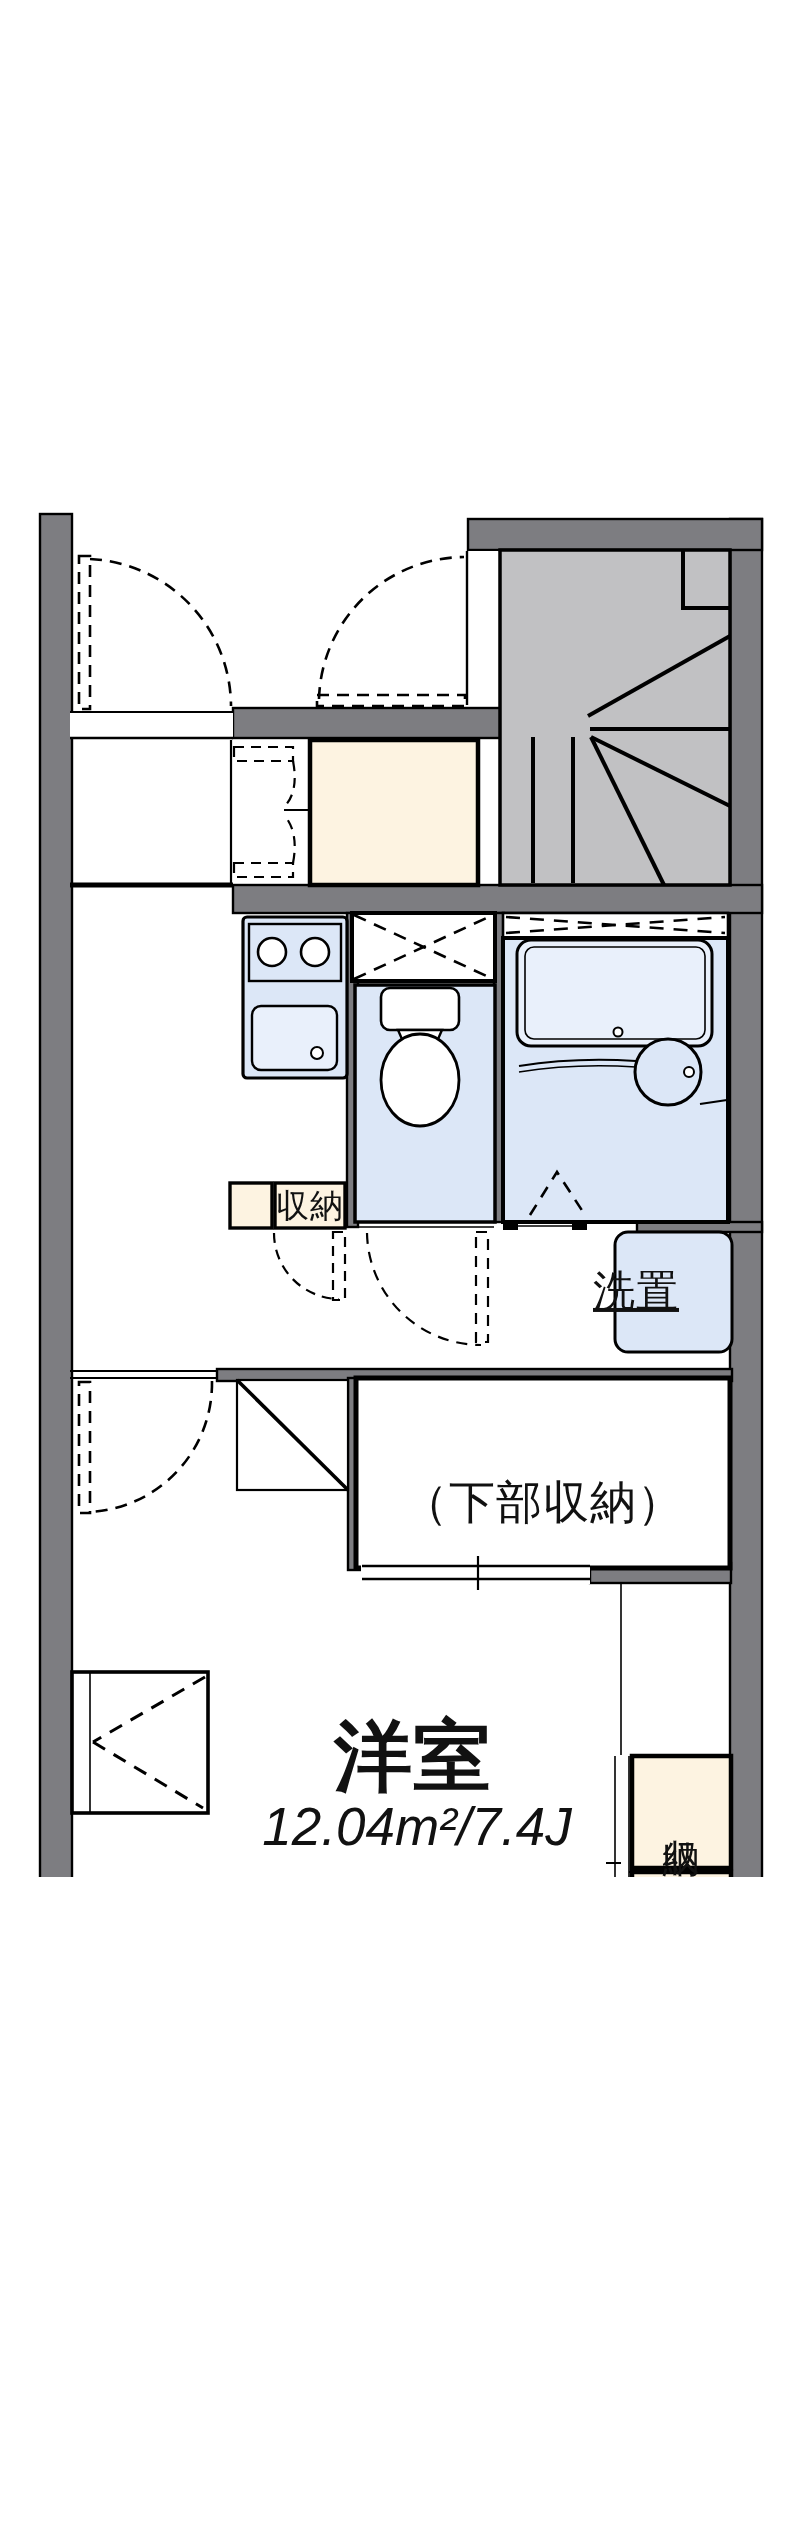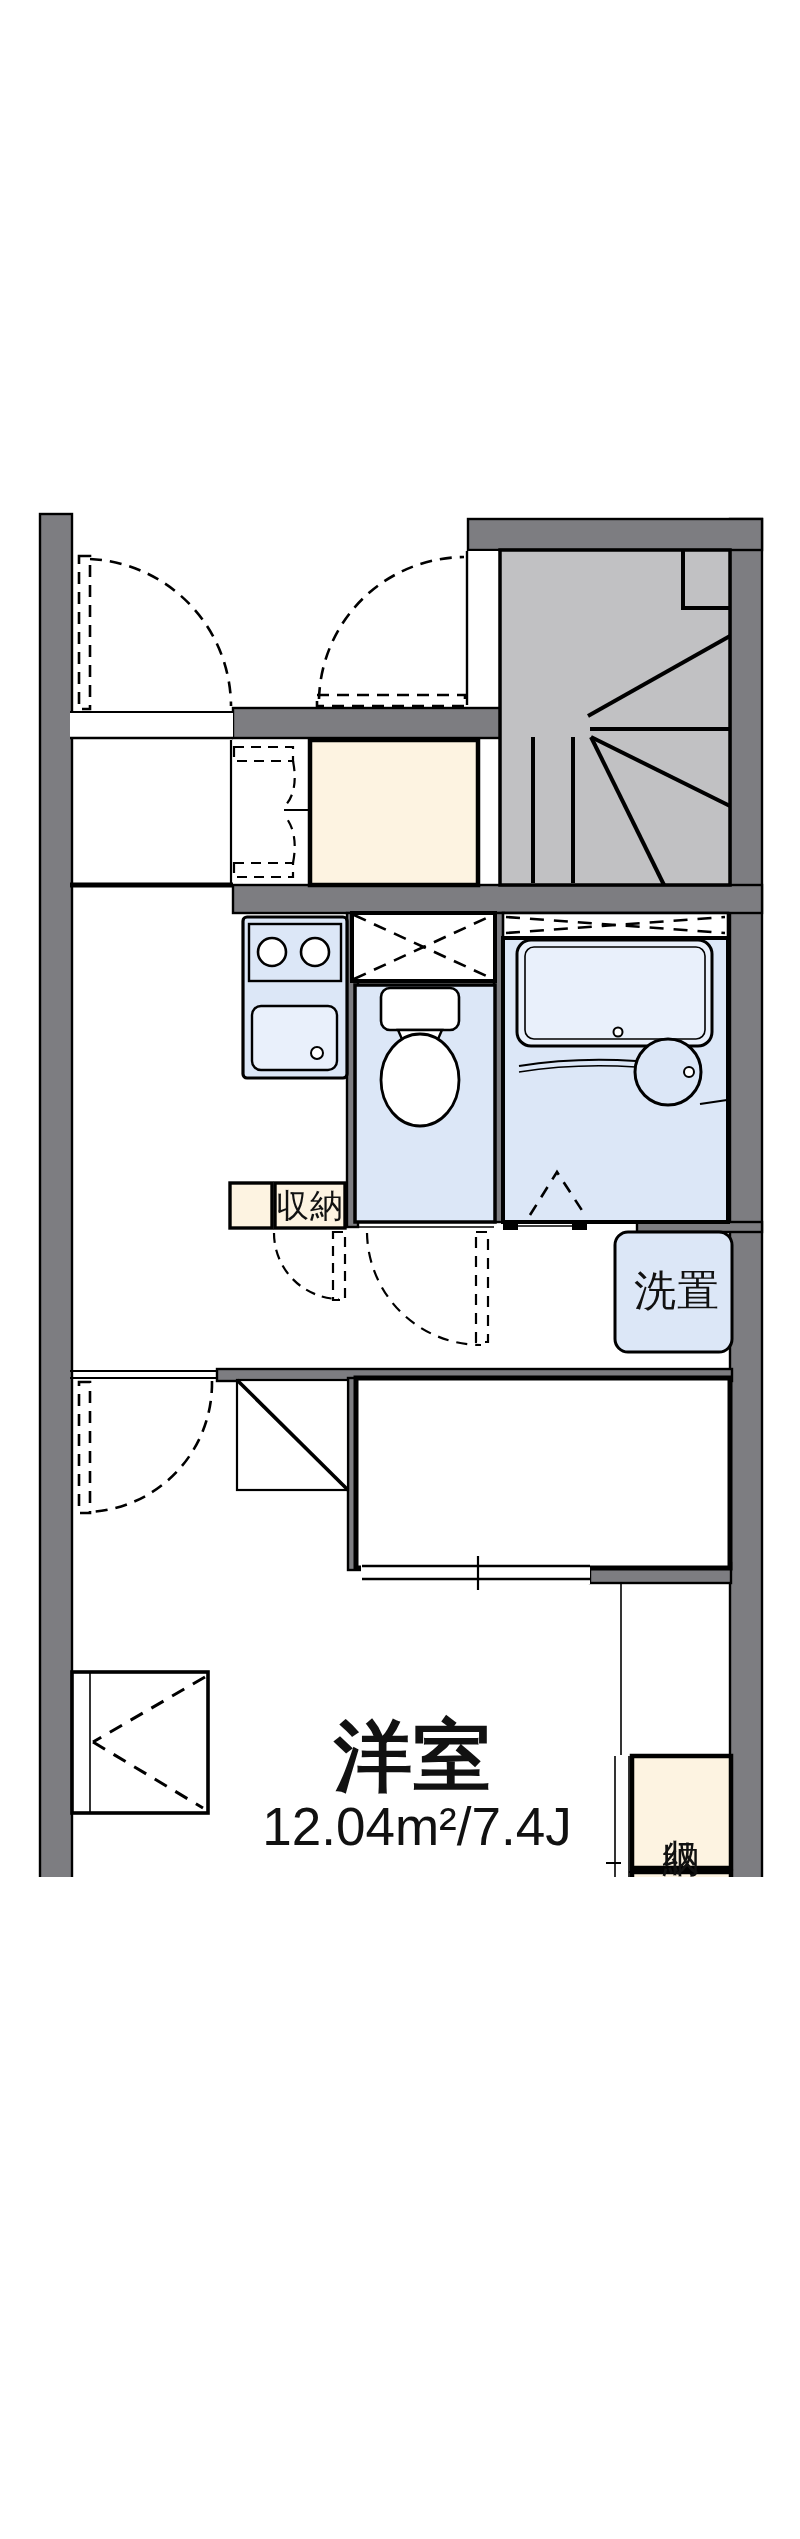--- a/index.html
+++ b/index.html
@@ -171,21 +171,22 @@
     <path d="M78 1989 H390" stroke="#000" stroke-width="2.6" fill="none"></path>
     <path d="M78 2000 H390" stroke="#000" stroke-width="1.6" fill="none"></path>
     <path d="M232 1979 V2028" stroke="#000" stroke-width="2.2" fill="none"></path>
     <path d="M214 2008 H250" stroke="#000" stroke-width="2.2" fill="none"></path>
     <path d="M40 2016 H762" stroke="#000" stroke-width="3" fill="none"></path>
   </g>
 </svg>
 
   <div class="lbl small-label" style="left:310px;top:1206px;">収納</div>
 
-  <div class="lbl washer-label" style="left:677px;top:1291px;">洗置</div>
+  <div class="lbl washer-label" style="left:636px;top:1291px;text-decoration:underline;">洗置</div>
 
+  <div class="lbl bed-label" style="left:543px;top:1502px;">（下部収納）</div>
 
   <div class="lbl room-title" style="left:413px;top:1757px;">洋室</div>
-  <div class="lbl room-area" style="left:417px;top:1827px;">12.04m²/7.4J</div>
+  <div class="lbl room-area" style="left:417px;top:1827px;font-style:italic;">12.04m²/7.4J</div>
 
   <div class="lbl-vert storage-label" style="left:681px;top:1812px;">収納</div>
   <div class="lbl-vert storage-label" style="left:681px;top:1925px;">収納</div>
 </div>
 
 </body></html>

